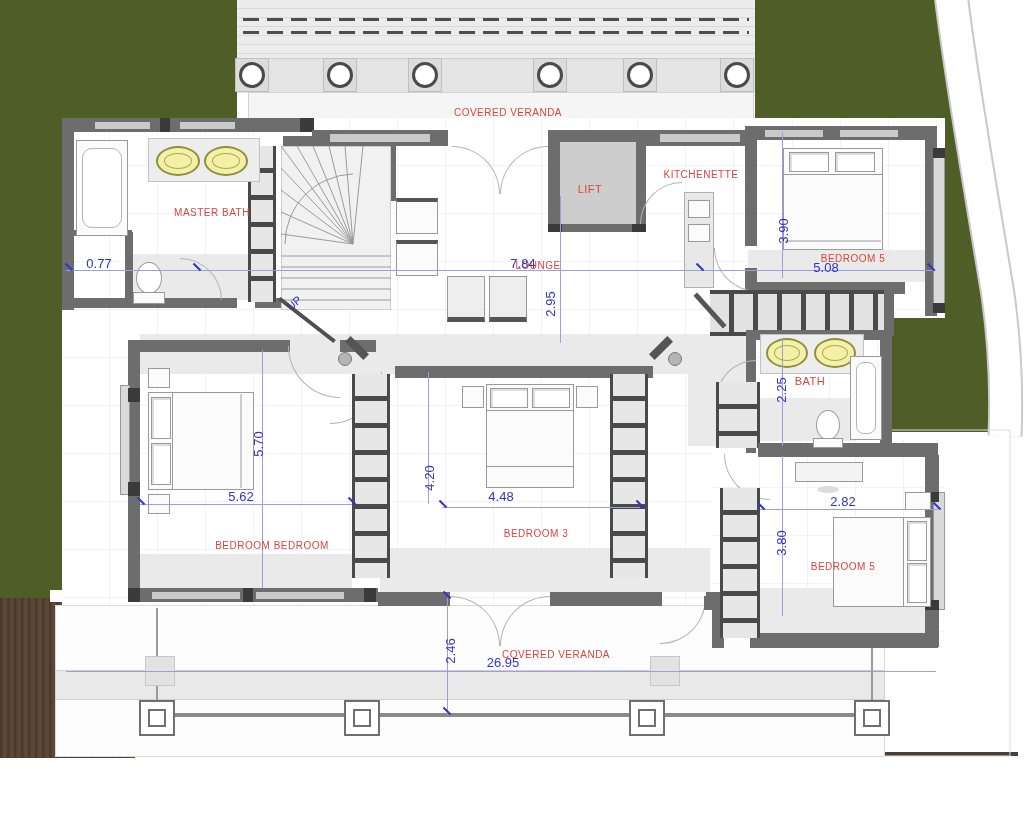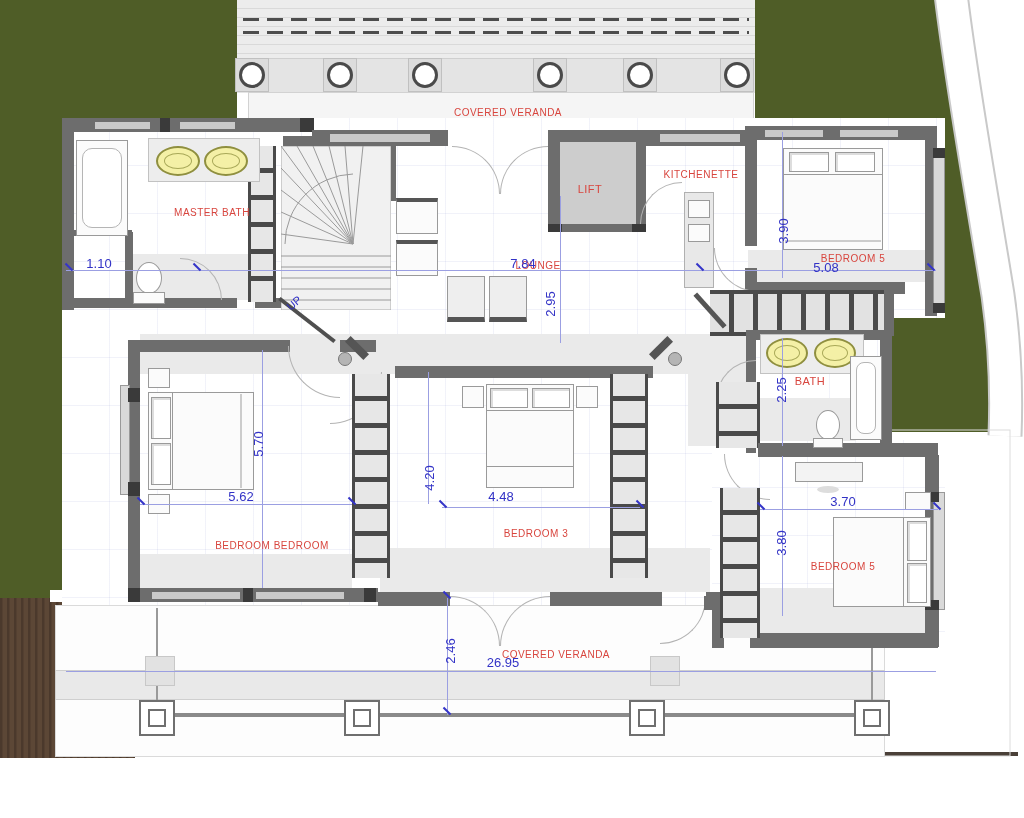--- a/index.html
+++ b/index.html
@@ -326,26 +326,26 @@
   <b class="rl" style="left:646px;top:168px;width:110px">KITCHENETTE</b>
   <b class="rl" style="left:803px;top:252px;width:100px">BEDROOM 5</b>
   <b class="rl" style="left:508px;top:259px;width:60px">LOUNGE</b>
   <b class="rl" style="left:782px;top:374px;width:56px;font-size:11px">BATH</b>
   <b class="rl" style="left:202px;top:539px;width:140px">BEDROOM BEDROOM</b>
   <b class="rl" style="left:486px;top:527px;width:100px">BEDROOM 3</b>
   <b class="rl" style="left:793px;top:560px;width:100px">BEDROOM 5</b>
   <b class="rl" style="left:466px;top:648px;width:180px">COVERED VERANDA</b>
   <b class="bl" style="left:282px;top:296px;width:24px;font-size:11px;transform:rotate(-40deg)">UP</b>
 
-  <b class="bl" style="left:69px;top:257px;width:60px">1.10</b>
+  <b class="bl" style="left:69px;top:257px;width:60px">0.77</b>
   <b class="bl" style="left:493px;top:257px;width:60px">7.84</b>
   <b class="bl" style="left:796px;top:261px;width:60px">5.08</b>
   <b class="bl" style="left:211px;top:490px;width:60px">5.62</b>
   <b class="bl" style="left:471px;top:490px;width:60px">4.48</b>
-  <b class="bl" style="left:813px;top:495px;width:60px">3.70</b>
+  <b class="bl" style="left:813px;top:495px;width:60px">2.82</b>
   <b class="bl" style="left:473px;top:656px;width:60px">26.95</b>
   <b class="blv" style="left:529px;top:297px">2.95</b>
   <b class="blv" style="left:762px;top:224px">3.90</b>
   <b class="blv" style="left:760px;top:383px">2.25</b>
   <b class="blv" style="left:237px;top:437px">5.70</b>
   <b class="blv" style="left:408px;top:471px">4.20</b>
   <b class="blv" style="left:760px;top:536px">3.80</b>
   <b class="blv" style="left:429px;top:644px">2.46</b>
 
 </div>

